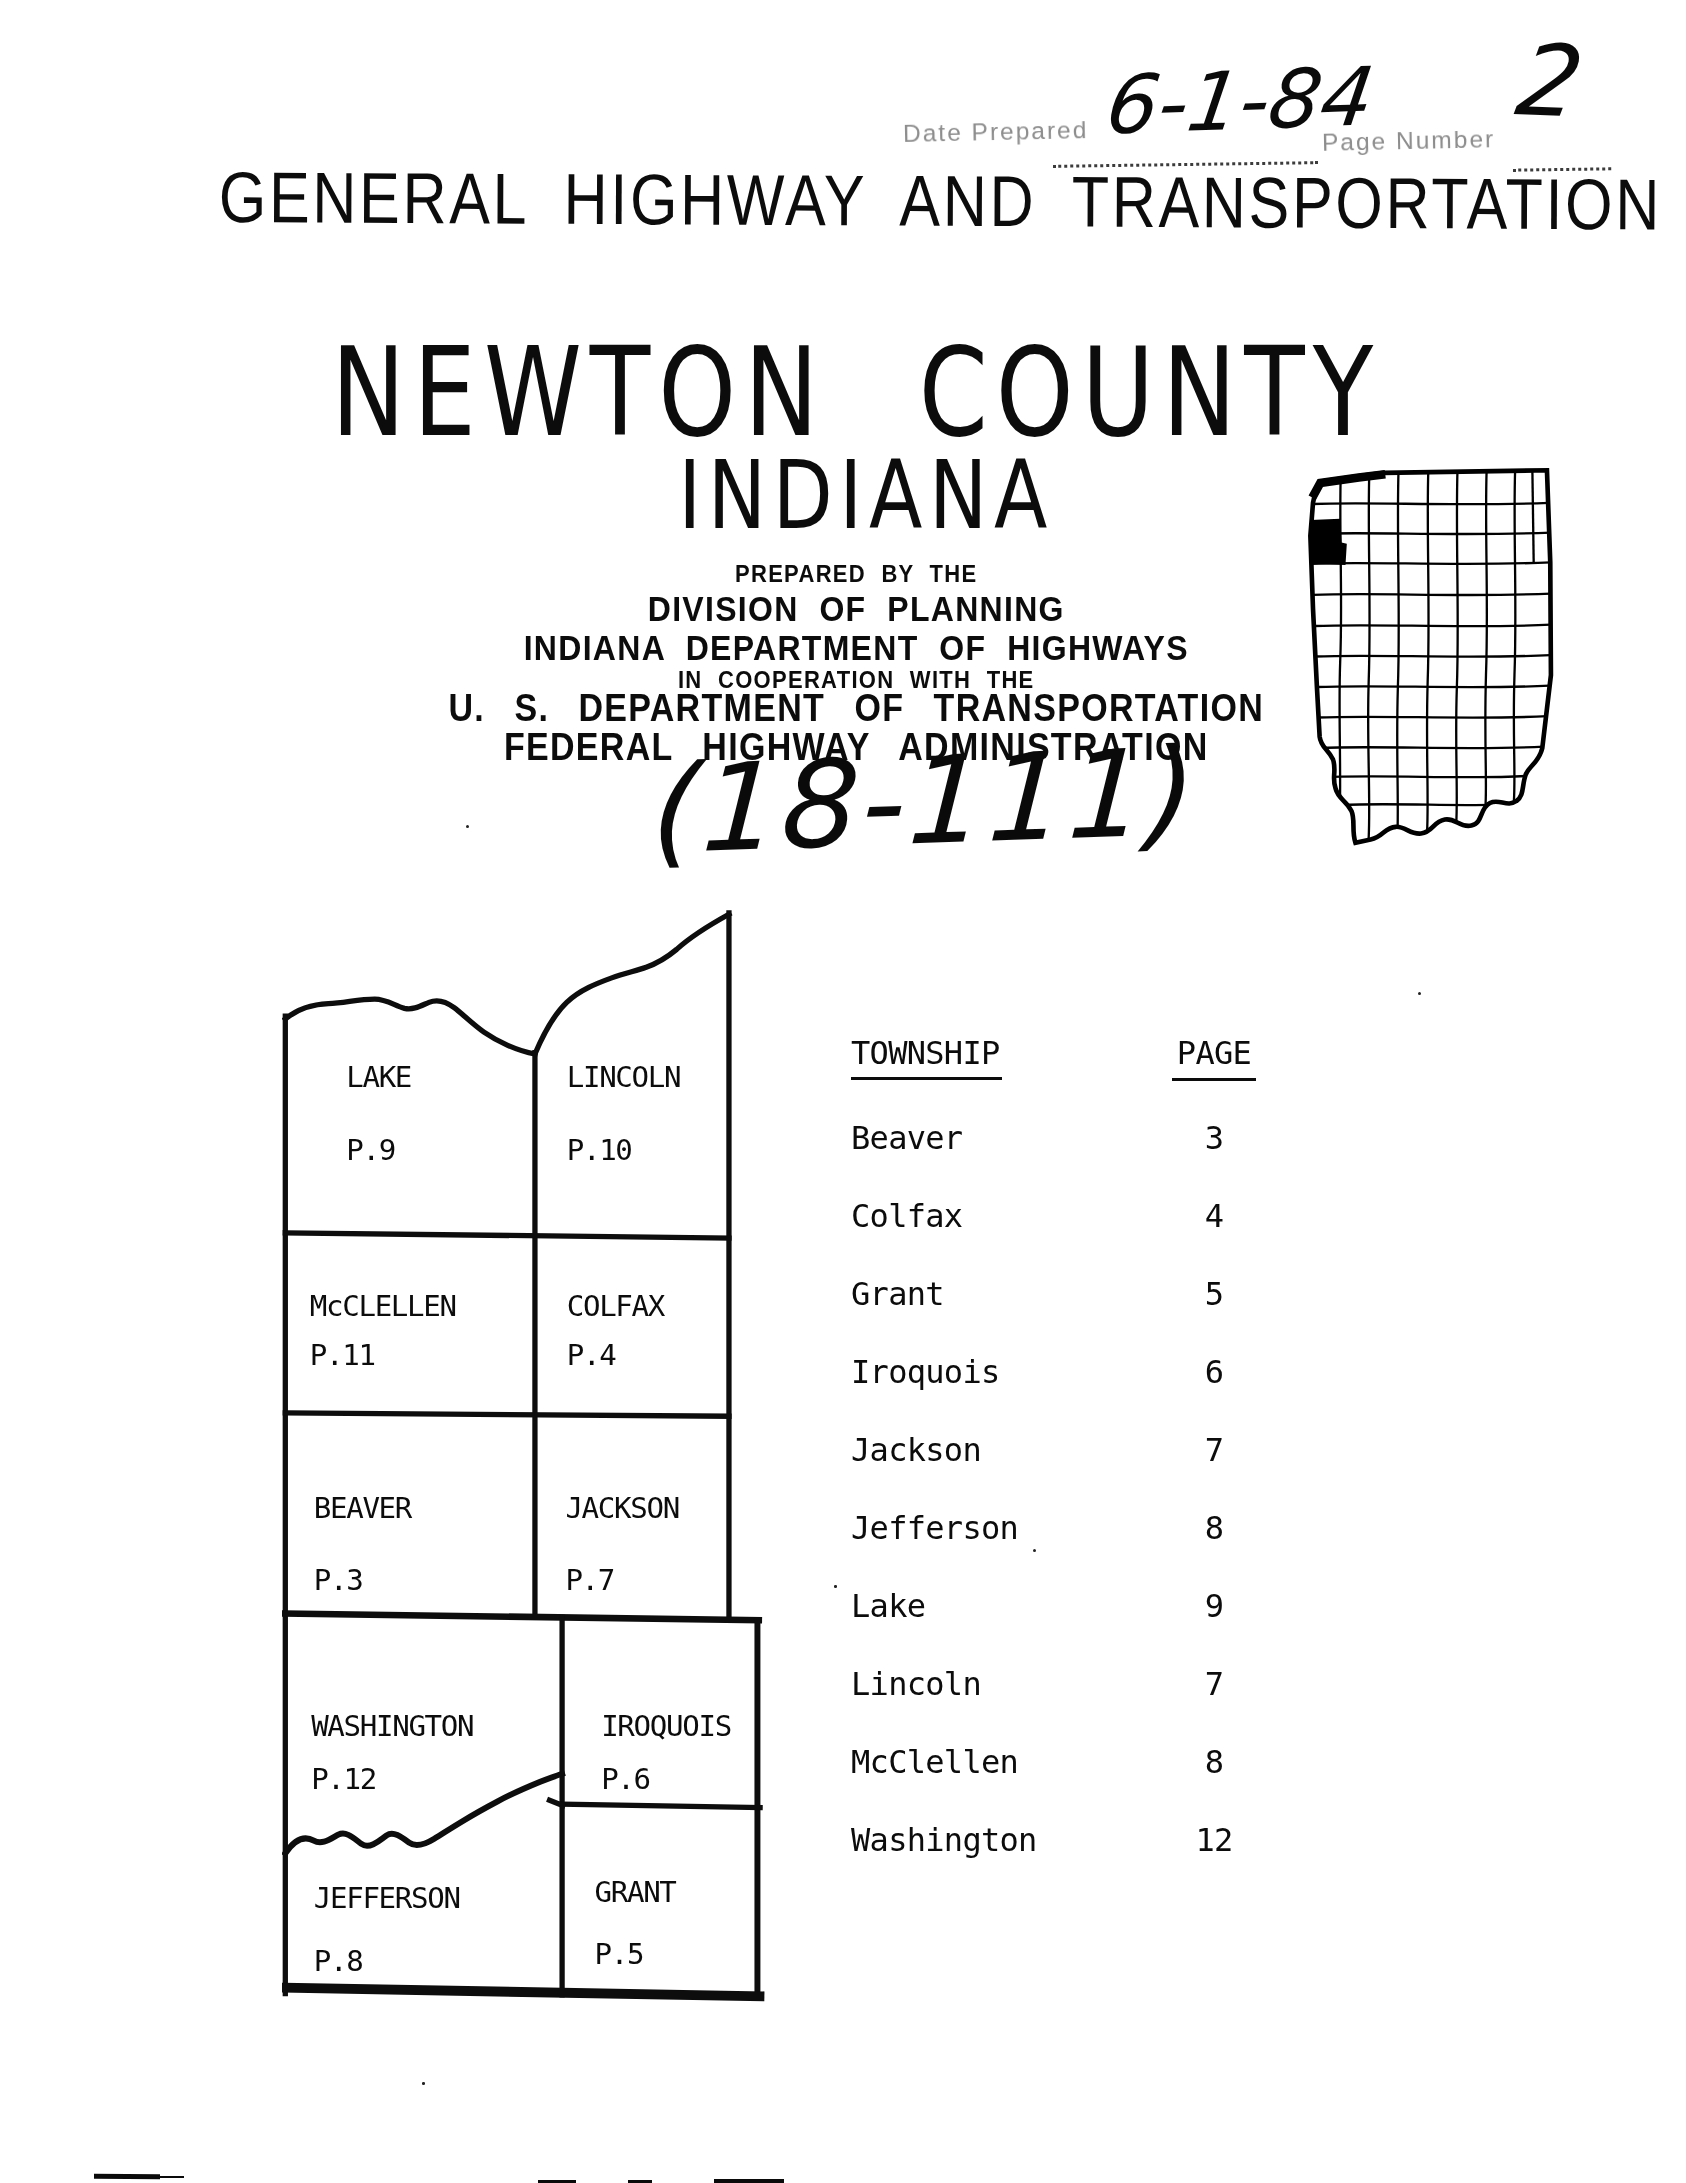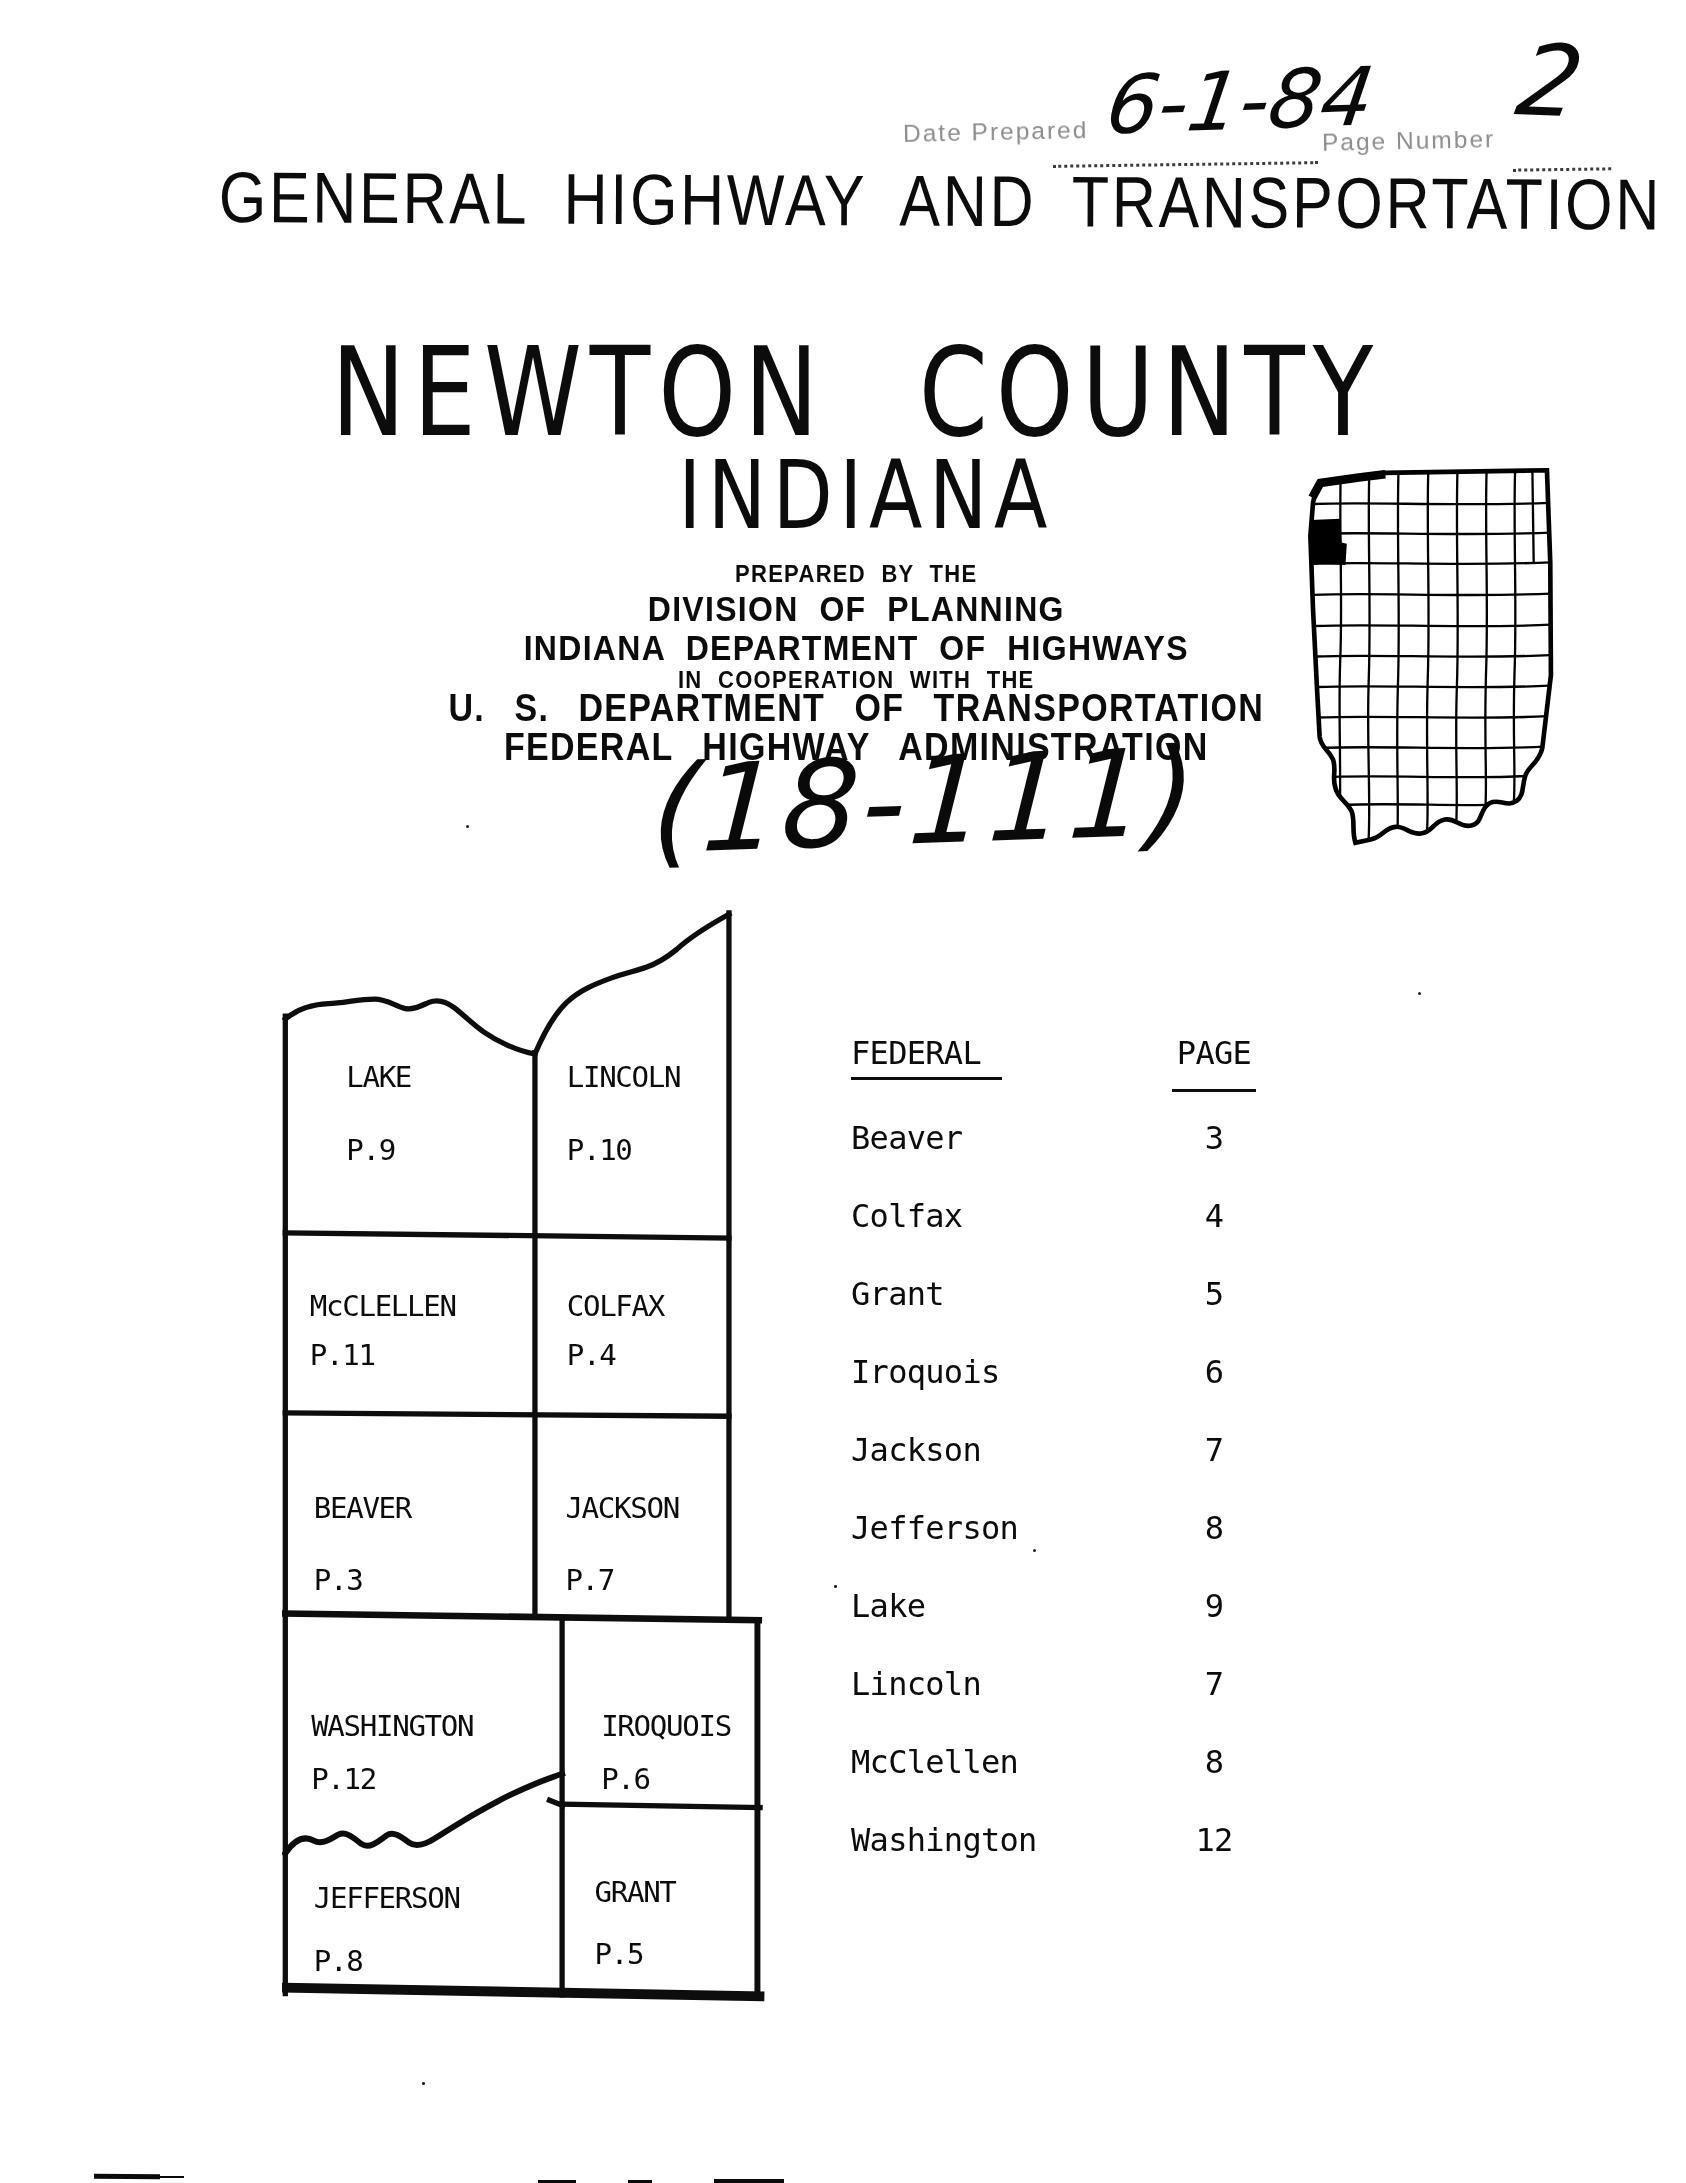--- a/index.html
+++ b/index.html
@@ -88,21 +88,21 @@
     letter-spacing:-2px;
     fill:#0c0c0c;
   }
   .idx{
     position:absolute;left:851px;top:1034px;width:437px;
     font-family:"DejaVu Sans Mono","Liberation Mono",monospace;
     font-size:32px;letter-spacing:-0.7px;
   }
   .idx-head{position:relative;height:85px;}
   .idx-head .h1{position:absolute;left:0;top:0;border-bottom:3.3px solid #0c0c0c;padding-bottom:5.3px;width:151px;}
-  .idx-head .h2{position:absolute;left:321px;top:0;border-bottom:3.3px solid #0c0c0c;padding-bottom:17px;width:84px;text-align:center;}
+  .idx-head .h2{position:absolute;left:321px;top:0;border-bottom:3.3px solid #0c0c0c;padding-bottom:6px;width:84px;text-align:center;}
   .idx-row{position:relative;height:78px;}
   .idx-row .t{position:absolute;left:0;top:0;}
   .idx-row .p{position:absolute;left:321px;top:0;width:84px;text-align:center;}
 
   
   .mark{position:absolute;background:#0a0a0a;}
   .speck{position:absolute;background:#222;border-radius:50%;}
 </style>
 </head>
 <body>
@@ -225,21 +225,21 @@
     <text x="482" y="1355">P.6</text>
 
     <text x="48" y="1535">JEFFERSON</text>
     <text x="48" y="1630">P.8</text>
     <text x="472" y="1525">GRANT</text>
     <text x="472" y="1620">P.5</text>
   </svg>
 
   <div class="idx">
     <div class="idx-head">
-      <span class="h1">FEDERAL</span>
+      <span class="h1">TOWNSHIP</span>
       <span class="h2">PAGE</span>
     </div>
     <div class="idx-row">
       <span class="t">Beaver</span>
       <span class="p">3</span>
     </div>
     <div class="idx-row">
       <span class="t">Colfax</span>
       <span class="p">4</span>
     </div>

